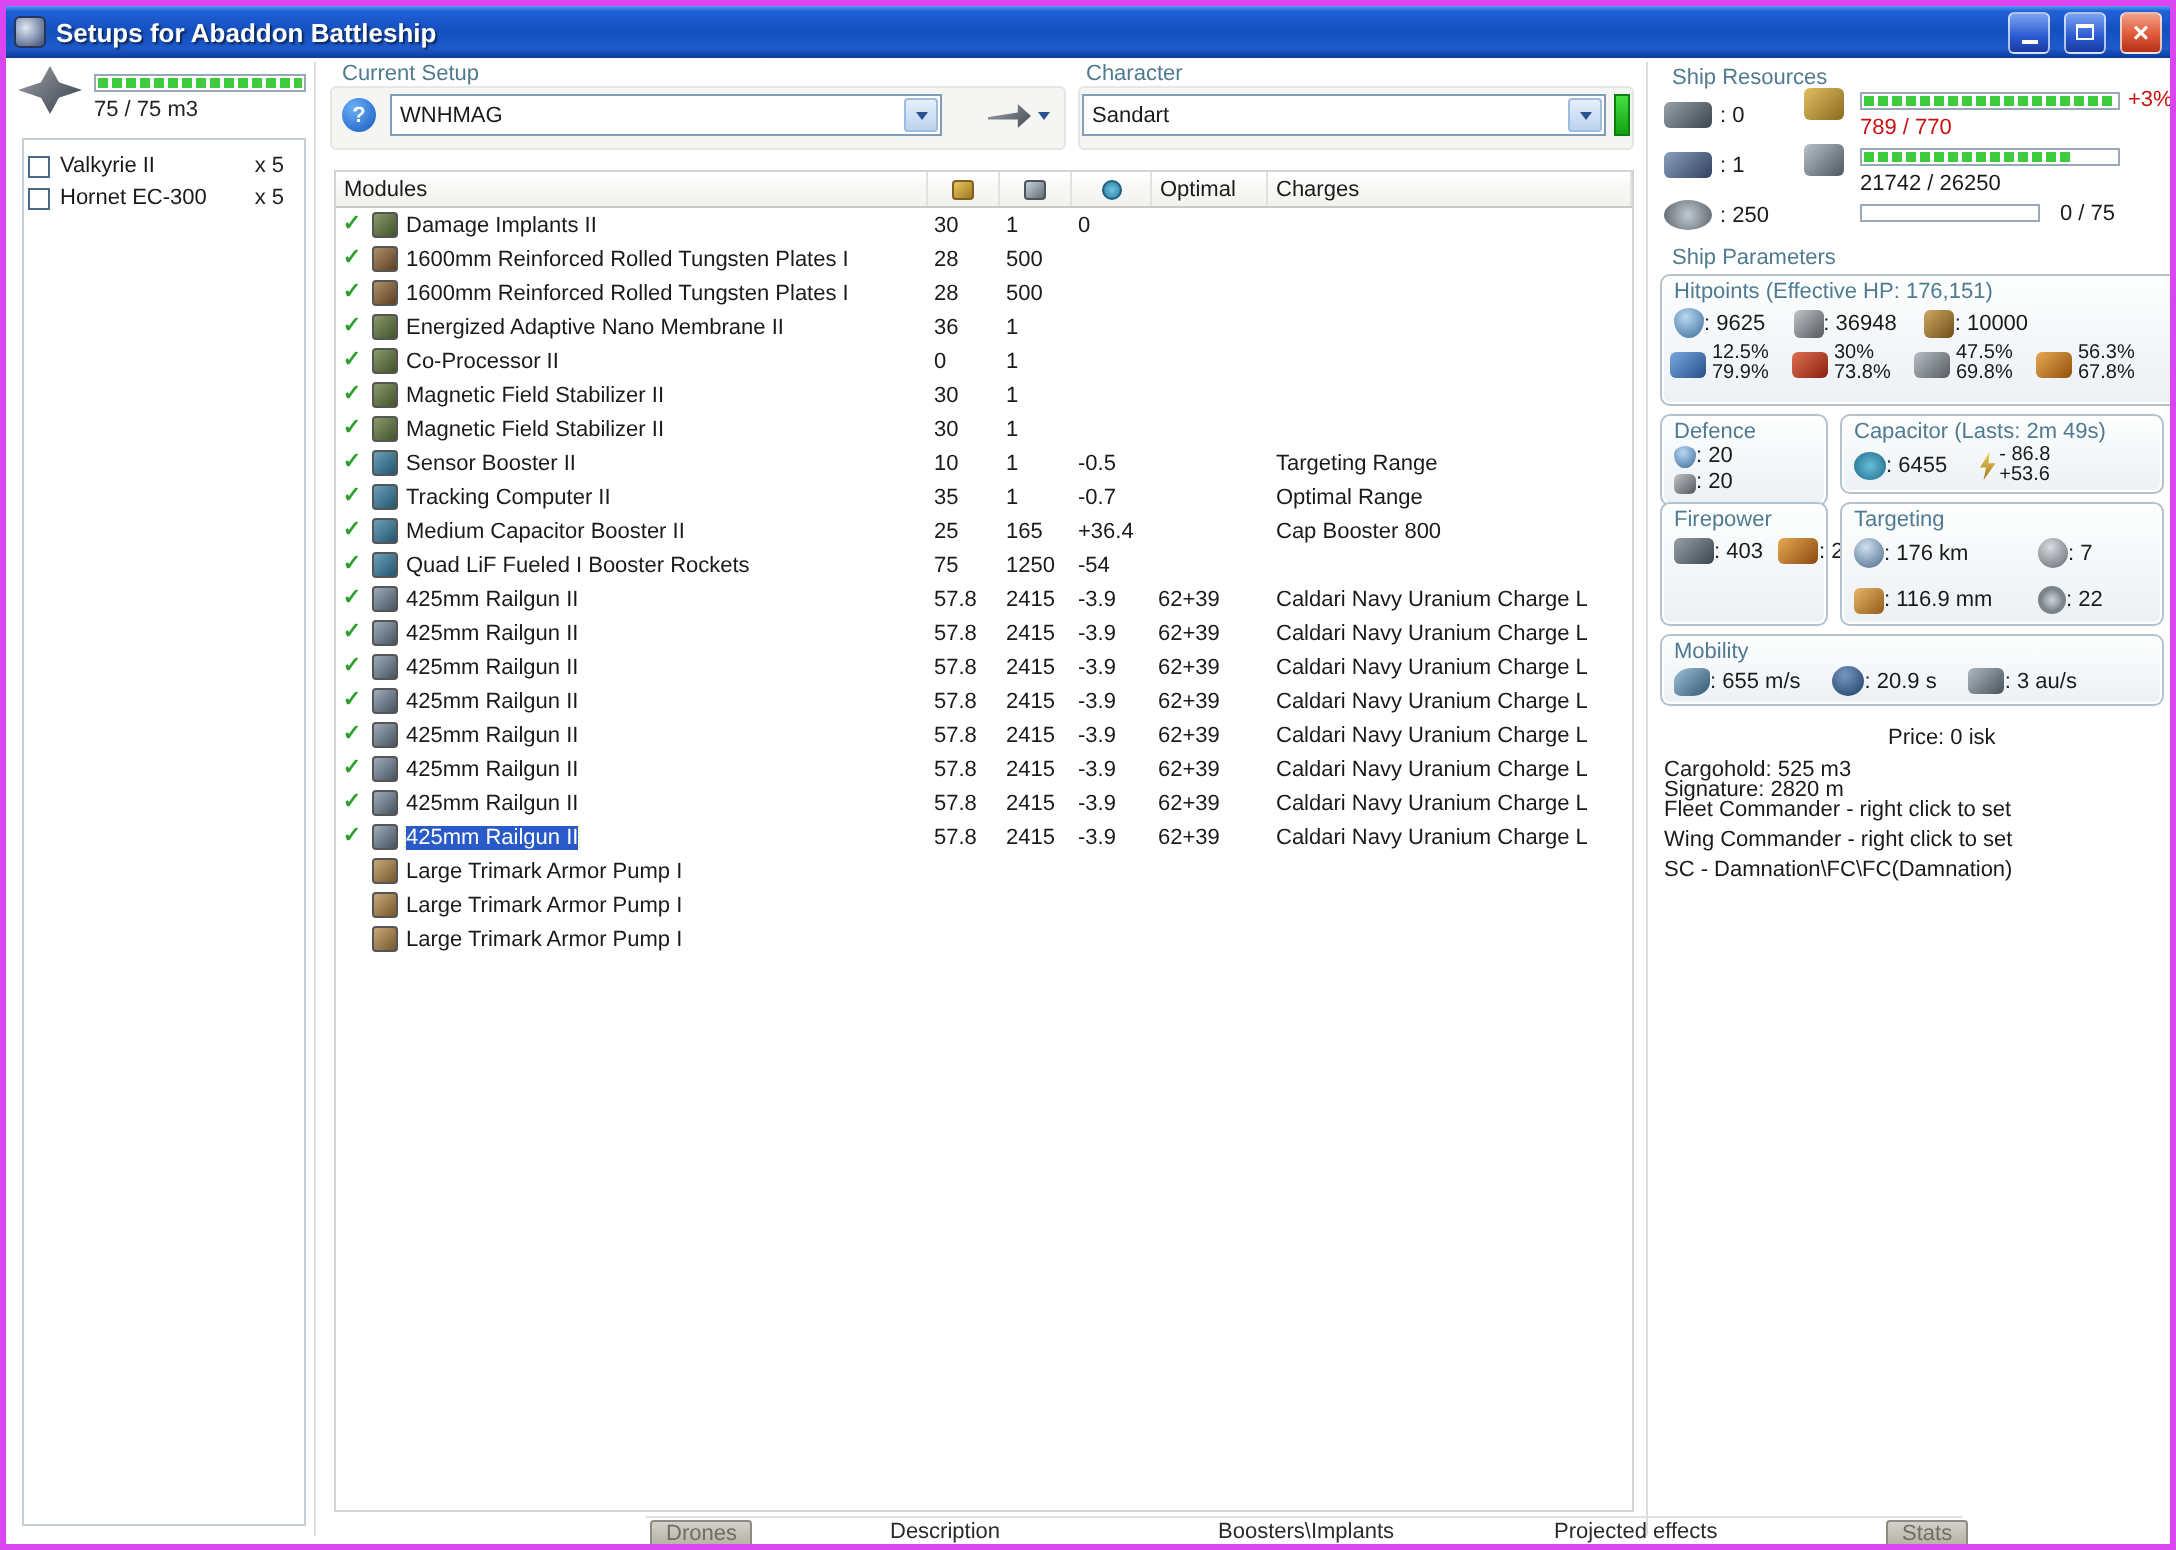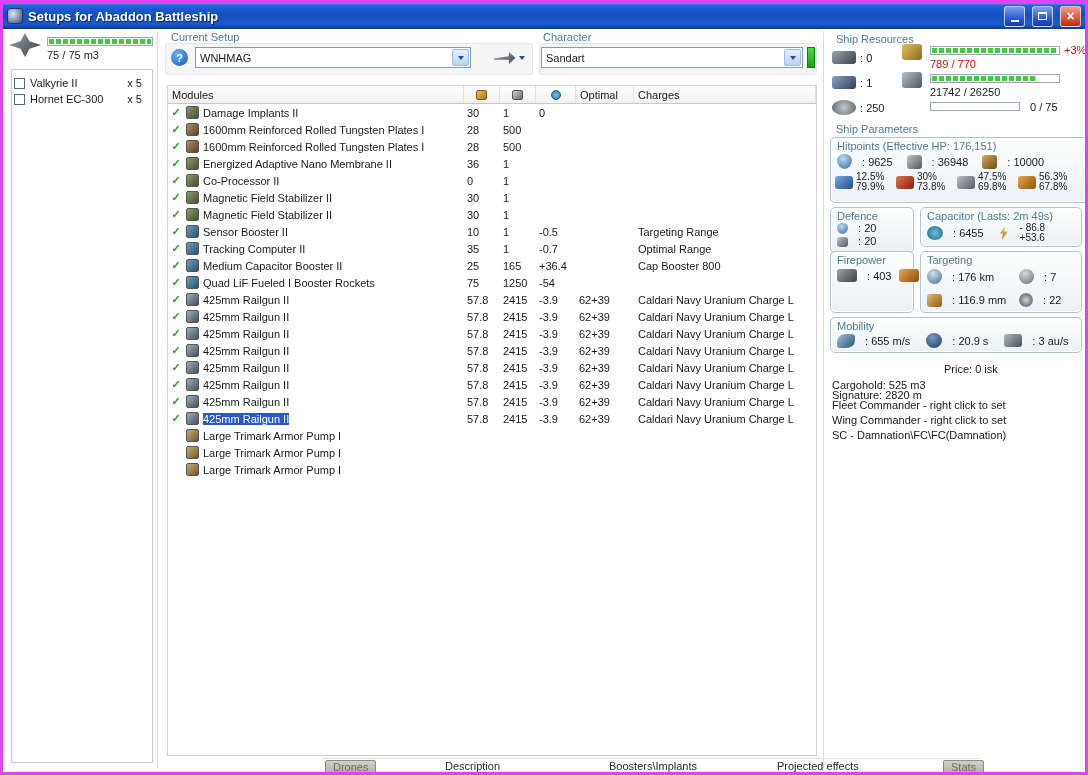--- a/index.html
+++ b/index.html
@@ -110,21 +110,21 @@
   .ic.dps    { width:20px; background:linear-gradient(135deg,#98a0a8,#3c444c); }
   .ic.volley { width:20px; background:linear-gradient(135deg,#e8a850,#8a4a10); }
   .ic.rng    { background:radial-gradient(circle at 40% 30%,#cfe0ee,#49698a); border-radius:50%; width:15px; height:15px; }
   .ic.tgt    { background:radial-gradient(circle at 40% 30%,#d8dce0,#62686e); border-radius:50%; width:15px; height:15px; }
   .ic.resl   { background:linear-gradient(135deg,#e8b868,#91591a); width:15px; height:13px; }
   .ic.sensor { width:14px; height:14px; border-radius:50%; border:2px solid #7a848a; background:radial-gradient(circle,#cdd4d8,#6a7278); }
   .ic.speed  { background:linear-gradient(135deg,#9ec0dc,#32566e); width:18px; height:14px; border-radius:50% 20% 50% 20%; }
   .ic.align  { background:radial-gradient(circle at 40% 30%,#7898c0,#1c3a66); width:16px; height:15px; border-radius:50%; }
   .ic.warp   { background:linear-gradient(135deg,#b0b8c0,#4a525a); width:18px; height:13px; }
 
-  .stat { display:inline-flex; align-items:center; gap:10px; white-space:nowrap; }
+  .stat { display:inline-flex; align-items:center; gap:0; white-space:nowrap; }
   .statv::before { content:": "; }
   .statv { color:#1a1a1a; }
   .hprow { display:flex; align-items:center; gap:4px; height:25px; }
   .redtx { color:#cc1010; white-space:nowrap; }
   .blacktx { color:#1a1a1a; white-space:nowrap; }
 
   .gbox { position:absolute; border:1px solid #b4c2ce; border-radius:5px;
     background:linear-gradient(180deg,#fdfefe,#ecf1f5); box-shadow:inset 0 0 0 1px #ffffff; }
   .glabel { color:#4f7a90; font-size:11px; padding:2px 6px 0; white-space:nowrap; overflow:hidden; }
   .hp3 { display:flex; gap:14px; padding:2px 6px 0; }

